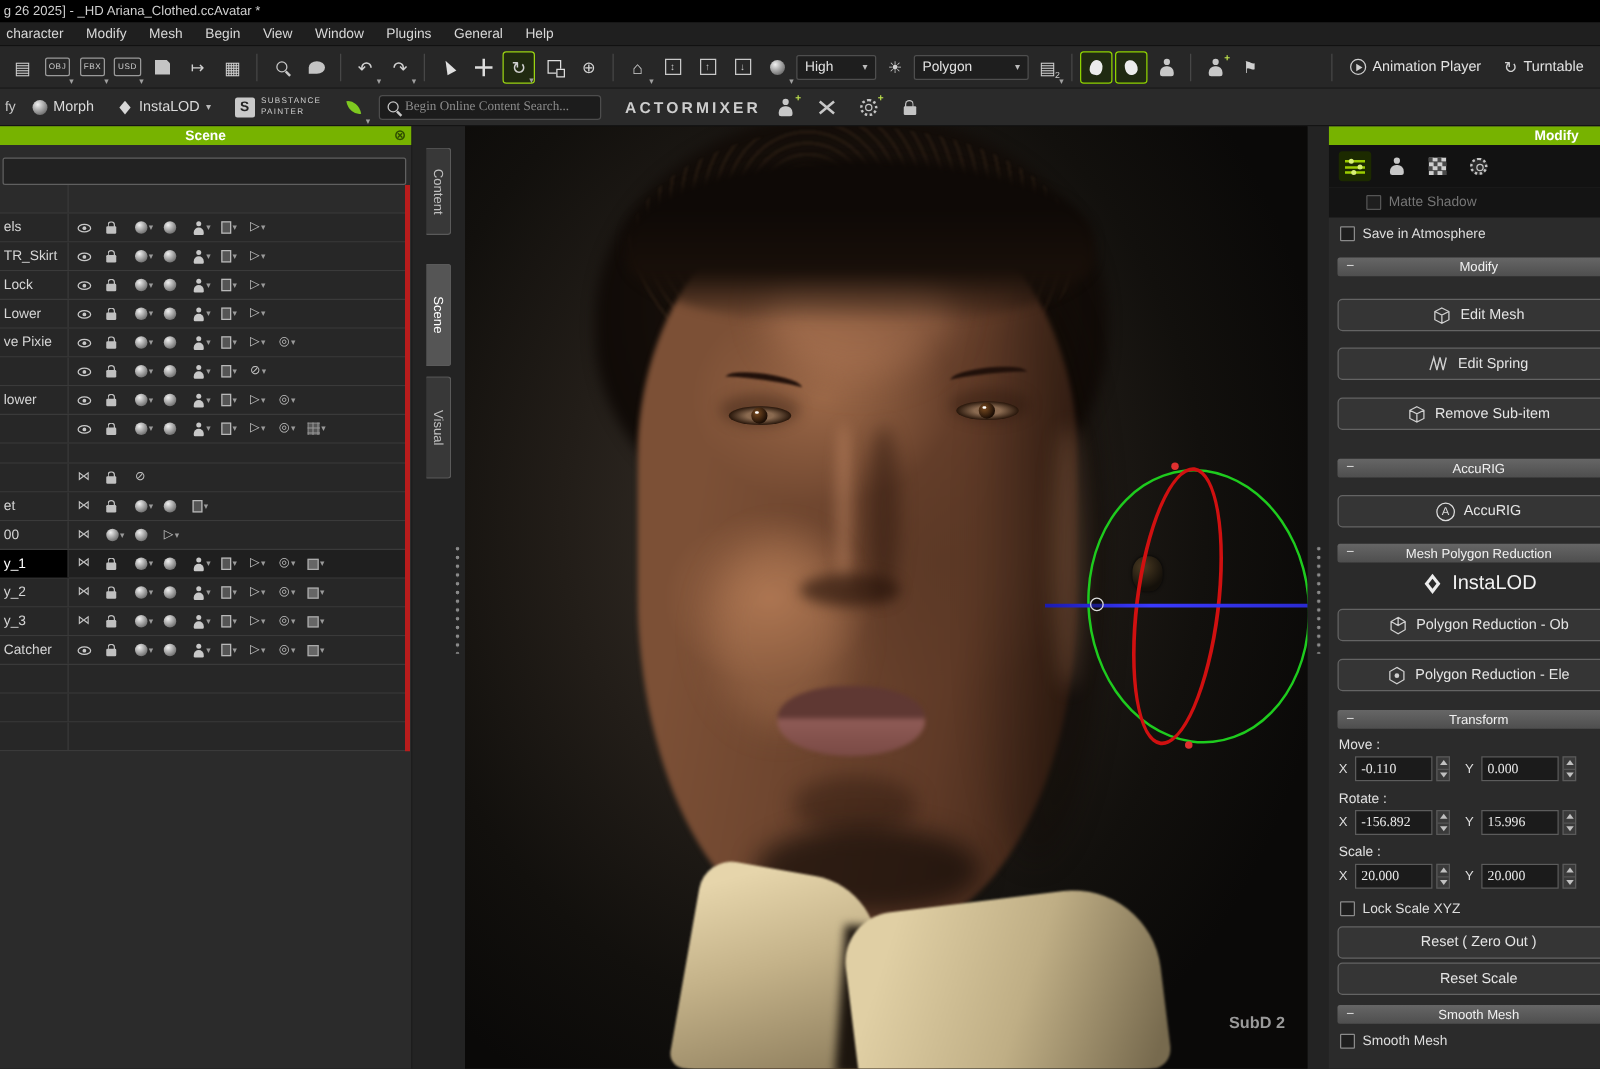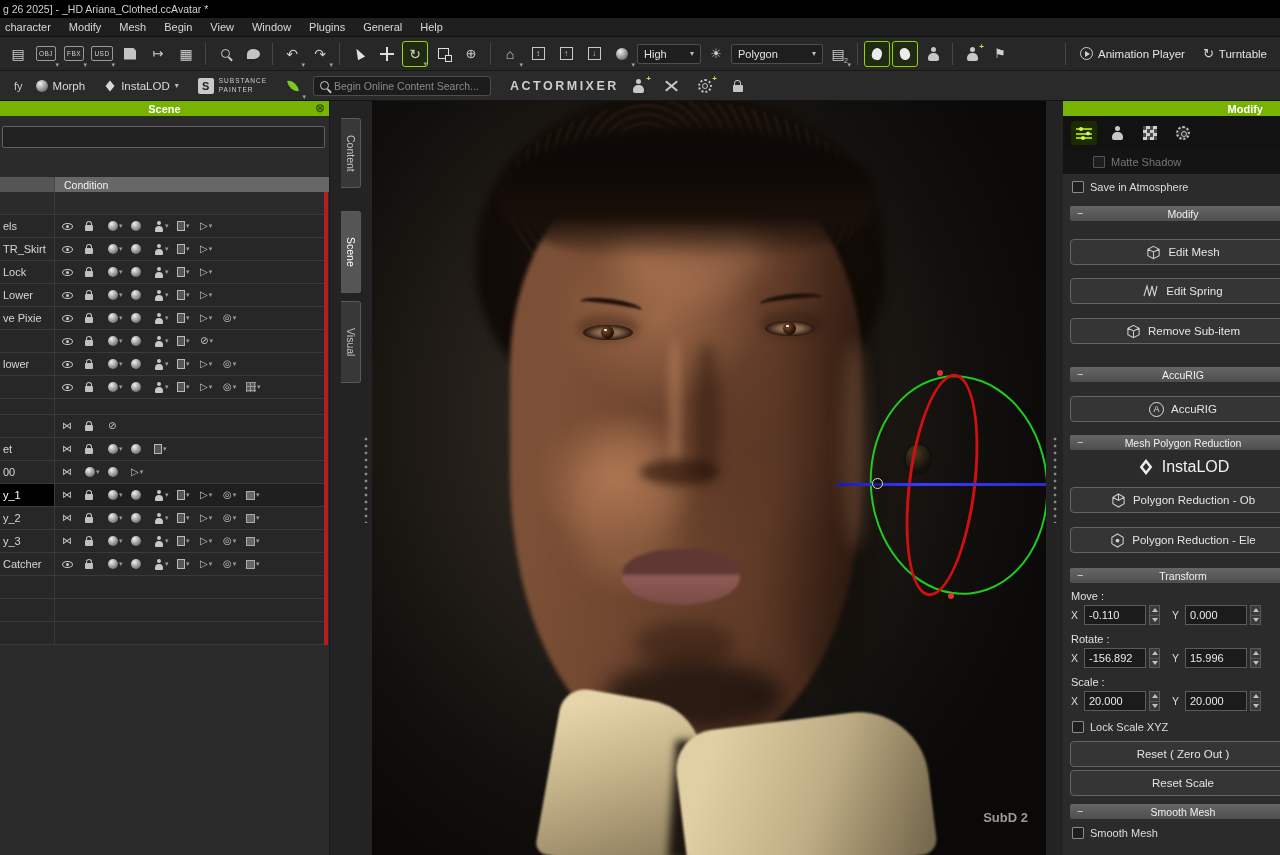--- a/index.html
+++ b/index.html
@@ -1,27 +1,27 @@
 <!DOCTYPE html>
 <html><head>
 <meta charset="utf-8">
 <style>
 *{margin:0;padding:0;box-sizing:border-box}
 html,body{width:1280px;height:855px;overflow:hidden}
 body{background:#232323;font-family:"Liberation Sans","DejaVu Sans",sans-serif;color:#ddd;position:relative;font-size:11px}
 button{background:none;border:none;font:inherit;color:inherit;cursor:default}
-input{font-family:Liberation Sans, sans-serif;outline:none}
+input{font-family:Liberation Serif, serif;outline:none}
 
 
 .titlebar{position:absolute;top:0;left:0;right:0;height:18px;background:#000;display:flex;align-items:center;padding-left:3px;color:#cfcfcf;font-size:10.5px}
 .menubar{position:absolute;top:18px;left:0;right:0;height:19px;background:#1f1f1f;display:flex;align-items:center;color:#d8d8d8;border-bottom:1px solid #111}
 .menu-item{padding:0 9px}
 .menu-item:first-child{margin-left:-4px}
 .toolbar1{position:absolute;top:37px;left:0;right:0;height:34px;background:#272727;border-bottom:1px solid #181818;display:flex;align-items:center;gap:2px;padding:0 5px}
-.toolbar2{position:absolute;top:71px;left:0;right:0;height:30px;background:#2a2a2a;border-bottom:1px solid #141414;display:flex;align-items:center;gap:7px;padding:0 12px}
+.toolbar2{position:absolute;top:71px;left:0;right:0;height:30px;background:#2a2a2a;border-bottom:1px solid #141414;display:flex;align-items:center;gap:7px;padding:0 2px}
 .tbtn{width:26px;height:26px;display:flex;align-items:center;justify-content:center;position:relative;border-radius:3px;flex:0 0 auto}
 .tbtn.active{border:1px solid #9ad412;background:#202a10}
 .tbtn.green-toggle{border:1px solid #8fd400;background:#202a12}
 .tsep{width:1px;height:22px;background:#474747;margin:0 4px;flex:0 0 auto}
 .g13{font-size:13px;color:#d0d0d0;line-height:1}
 .g14{font-size:14px;color:#d0d0d0;line-height:1}
 .sub-caret{position:absolute;right:0;bottom:-2px;font-size:7px;color:#a0a0a0}
 .dd-caret{font-size:8px;color:#bbb;margin-left:auto}
 .tdrop{height:20px;min-width:64px;background:#1e1e1e;border:1px solid #4e4e4e;border-radius:2px;display:flex;align-items:center;padding:0 6px;gap:8px;font-size:11px;color:#e2e2e2;flex:0 0 auto}
 .tdrop.wide{min-width:92px}
@@ -376,24 +376,20 @@
       <span class="ic-lock-lg"></span>
     </div>
 </div>
 
 <div class="scene-panel">
   <div class="panel-head">
     <span>Scene</span>
     <span class="close-x">⊗</span>
   </div>
   <div class="filter-box"></div>
-  <div class="cond-head">
-    <span class="cond-left"></span>
-    <span class="cond-right">Condition</span>
-  </div>
   <div class="stable" id="scene-rows">
     <div class="srow lead">
         <span class="srow-label"></span>
       </div>
   <div class="srow">
         <span class="srow-label">els</span>
         <span class="srow-icons">
           <span class="cell-ic">
             <span class="ic-eye"></span>
           </span>

